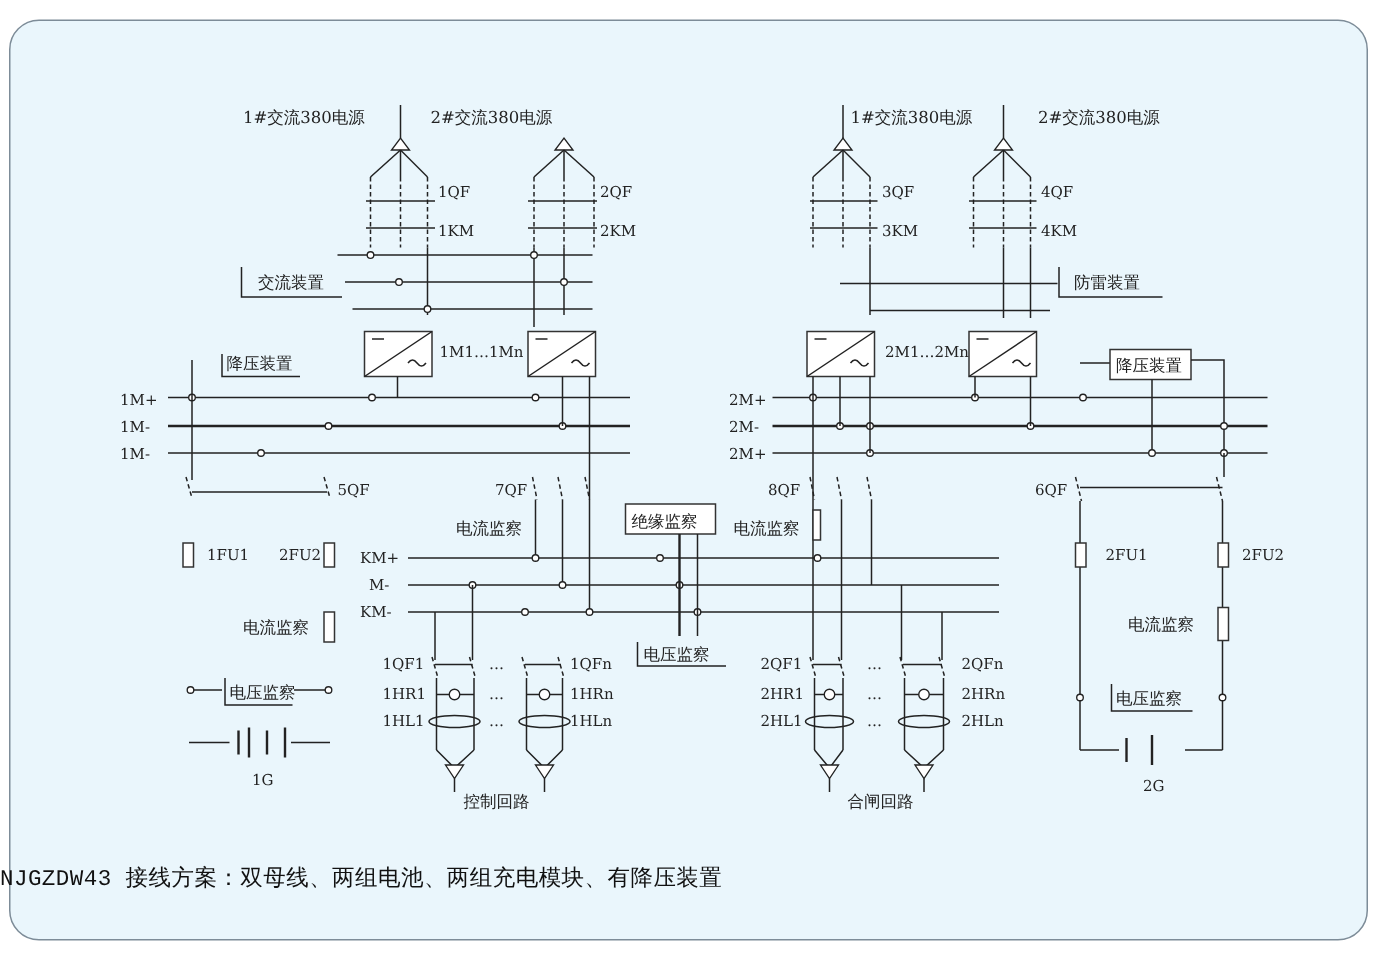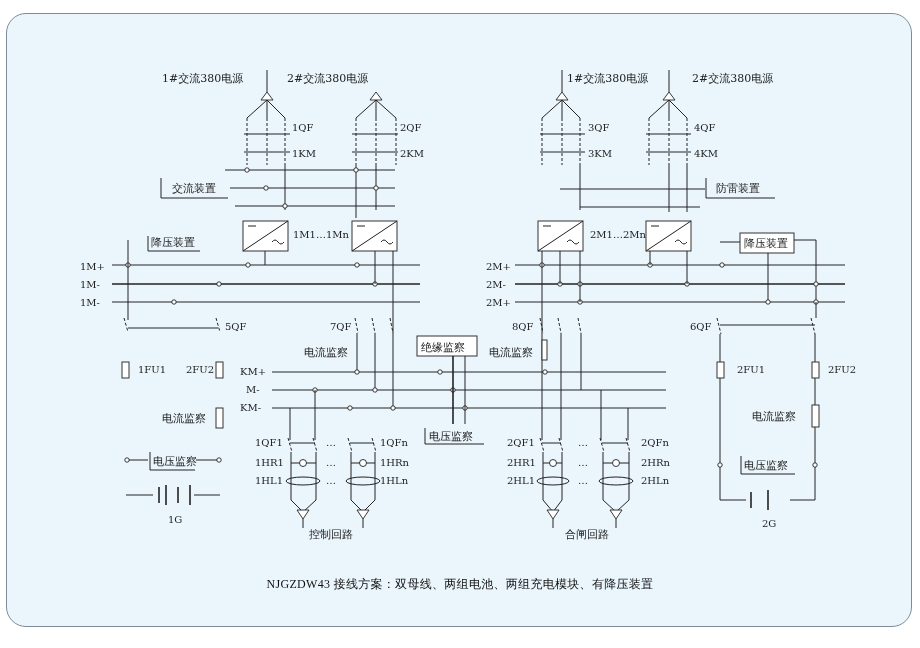--- a/index.html
+++ b/index.html
@@ -12,22 +12,22 @@
   svg { position:absolute; left:0; top:0; }
   svg text { font-family:"DejaVu Serif", serif; fill:#222; }
   .lbl { font-size:11px; }
   .lbl-sm { font-size:10px; }
   .box { fill:#ffffff; stroke:#333; stroke-width:1; }
   .ln { stroke:#222; stroke-width:1; fill:none; }
   .ln2 { stroke:#222; stroke-width:1.6; fill:none; }
   .dash { stroke:#222; stroke-width:1; fill:none; stroke-dasharray:3 2; }
   .node { fill:#fff; stroke:#222; stroke-width:0.9; }
   .caption {
-    position:absolute; left:0; width:920px; top:576px; text-align:center;
-    font-size:12px; color:#111; font-family:Liberation Serif, serif; letter-spacing:0.3px;
+    position:absolute; left:0; width:920px; top:576px; 
+    font-size:15px; color:#111; font-family:Liberation Mono, monospace; letter-spacing:0.3px;
   }
 </style>
 </head>
 <body>
 
 <div class="frame"></div>
 
 <svg width="920" height="648" viewBox="0 0 920 648">
 
   <g>

